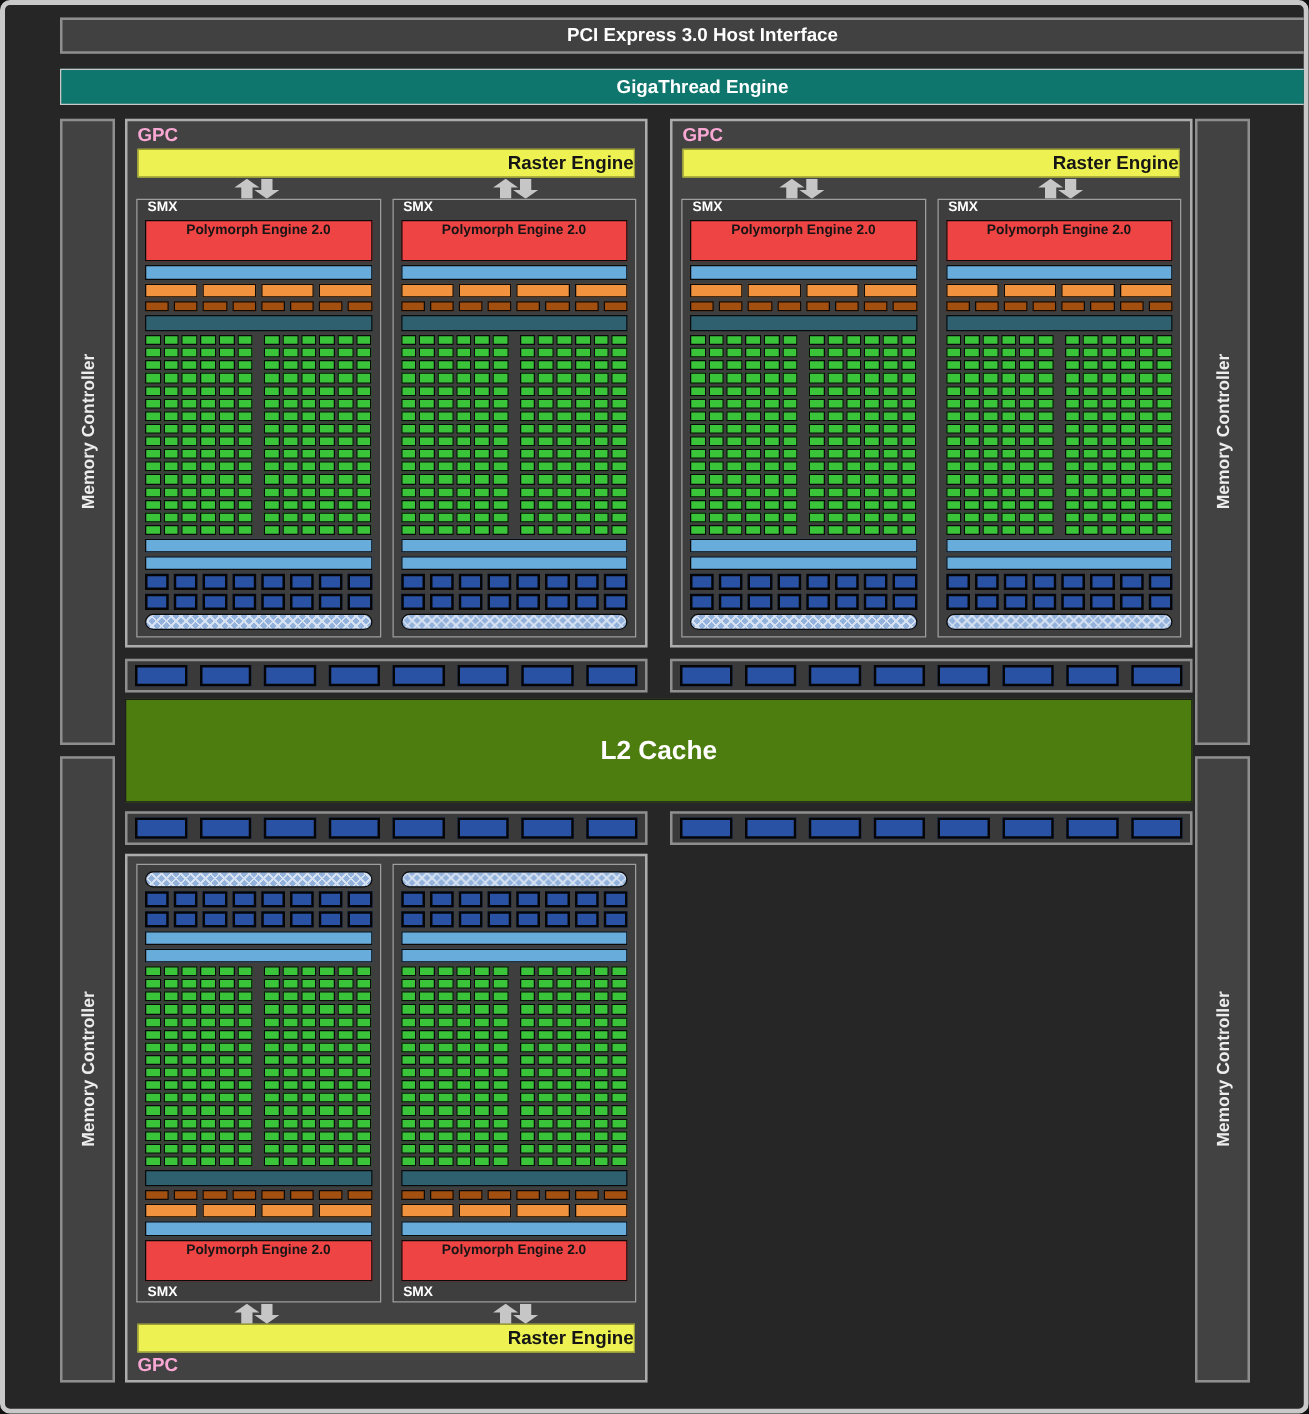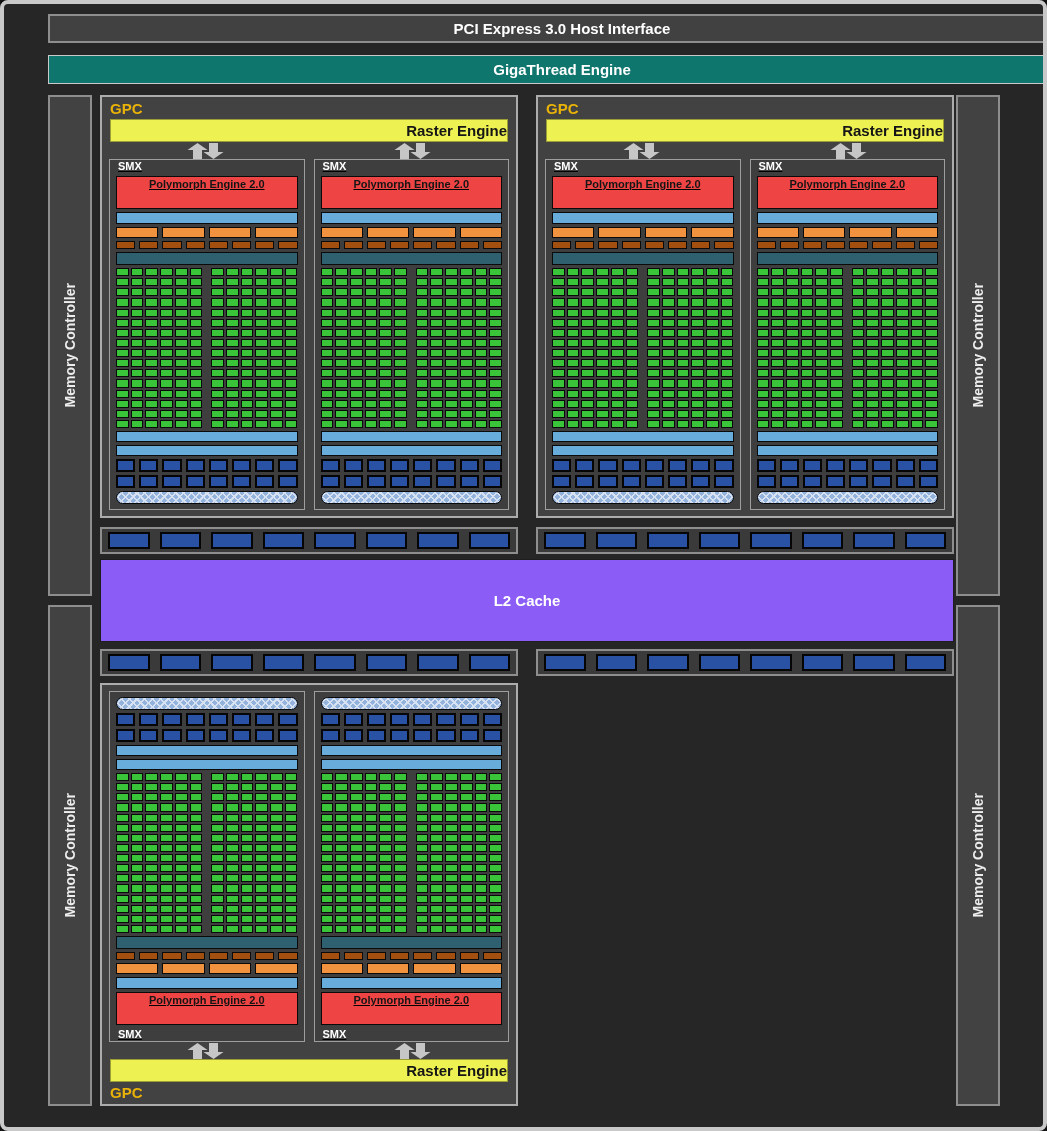--- a/index.html
+++ b/index.html
@@ -24,34 +24,34 @@
     font-weight:bold;font-size:14px;color:#EDEDED;white-space:nowrap;
   }
   #mc-tl{left:44px;top:91px;} #mc-bl{left:44px;top:601px;}
   #mc-tr{left:952px;top:91px;} #mc-br{left:952px;top:601px;}
   .gpc{
     width:418px;height:423px;background:#424242;border:2px solid #ACACAC;
     display:flex;flex-direction:column;
   }
   #gpc-tl{left:96px;top:91px;} #gpc-tr{left:532px;top:91px;} #gpc-bl{left:96px;top:679px;}
   .gpc.flipped{flex-direction:column-reverse;}
-  .gpc-label{height:22px;padding:3px 0 0 8px;font-weight:bold;font-size:15px;color:#eab308;}
+  .gpc-label{height:22px;padding:3px 0 0 8px;font-weight:bold;font-size:15px;color:#f9a8d4;}
   .gpc.flipped .gpc-label{padding:2px 0 3px 8px;display:flex;align-items:flex-end;}
   .raster{
     margin:0 8px;height:23px;line-height:21px;text-align:right;
     font-weight:bold;font-size:15px;color:#151515;
     background:#EDF152;border:1px solid #9a9e35;flex:0 0 auto;
   }
   .arrow-row{height:17px;display:flex;flex:0 0 auto;}
   .arr{flex:1;display:flex;align-items:center;justify-content:center;}
   .smx-wrap{flex:1;display:flex;gap:9px;padding:0 7px 6px;}
   .gpc.flipped .smx-wrap{padding:6px 7px 0;}
   .smx{
     flex:1;background:#3E3E3E;border:1px solid #9E9E9E;
-    display:flex;flex-direction:column;gap:3px;padding:0 6px 5px;min-height:0;text-decoration:underline;
+    display:flex;flex-direction:column;gap:3px;padding:0 6px 5px;min-height:0;
   }
   .gpc.flipped .smx{padding:5px 6px 0;}
   .smx-label{height:13px;font-weight:bold;font-size:11px;color:#fff;padding-left:2px;flex:0 0 auto;}
   .bar{flex:0 0 auto;border:1px solid #0a0a0a;}
   .polymorph{
     height:33px;background:#ef4444;text-align:center;
     font-weight:bold;font-size:11px;line-height:15px;color:#151515;
   }
   .lightblue{height:12px;background:#68ACDC;}
   .lightblue.thin{height:11px;}
@@ -73,23 +73,23 @@
   .core{flex:1;background:#3AC43A;border:1px solid #0a0a0a;}
   .core-gap{flex:0 0 5px;}
   .rop-row{
     width:418px;height:27px;background:#3A3A3A;border:2px solid #8E8E8E;
     display:flex;gap:10px;padding:3px 6px;
   }
   .rop-row .seg{flex:1;}
   #rop-1{left:96px;top:523px;} #rop-2{left:532px;top:523px;}
   #rop-3{left:96px;top:645px;} #rop-4{left:532px;top:645px;}
   #l2{
-    left:96px;top:555px;width:854px;height:83px;background:#8b5cf6;border:1px solid #1e1e1e;
+    left:96px;top:555px;width:854px;height:83px;background:#4d7c0f;border:1px solid #1e1e1e;
     display:flex;align-items:center;justify-content:center;
-    font-weight:bold;font-size:15px;color:#fff;
+    font-weight:bold;font-size:21px;color:#fff;
   }
 </style>
 </head>
 <body>
 
 <div id="chip">
 
   <div id="pci" class="abs topbar">PCI Express 3.0 Host Interface</div>
   <div id="giga" class="abs topbar">GigaThread Engine</div>
 

